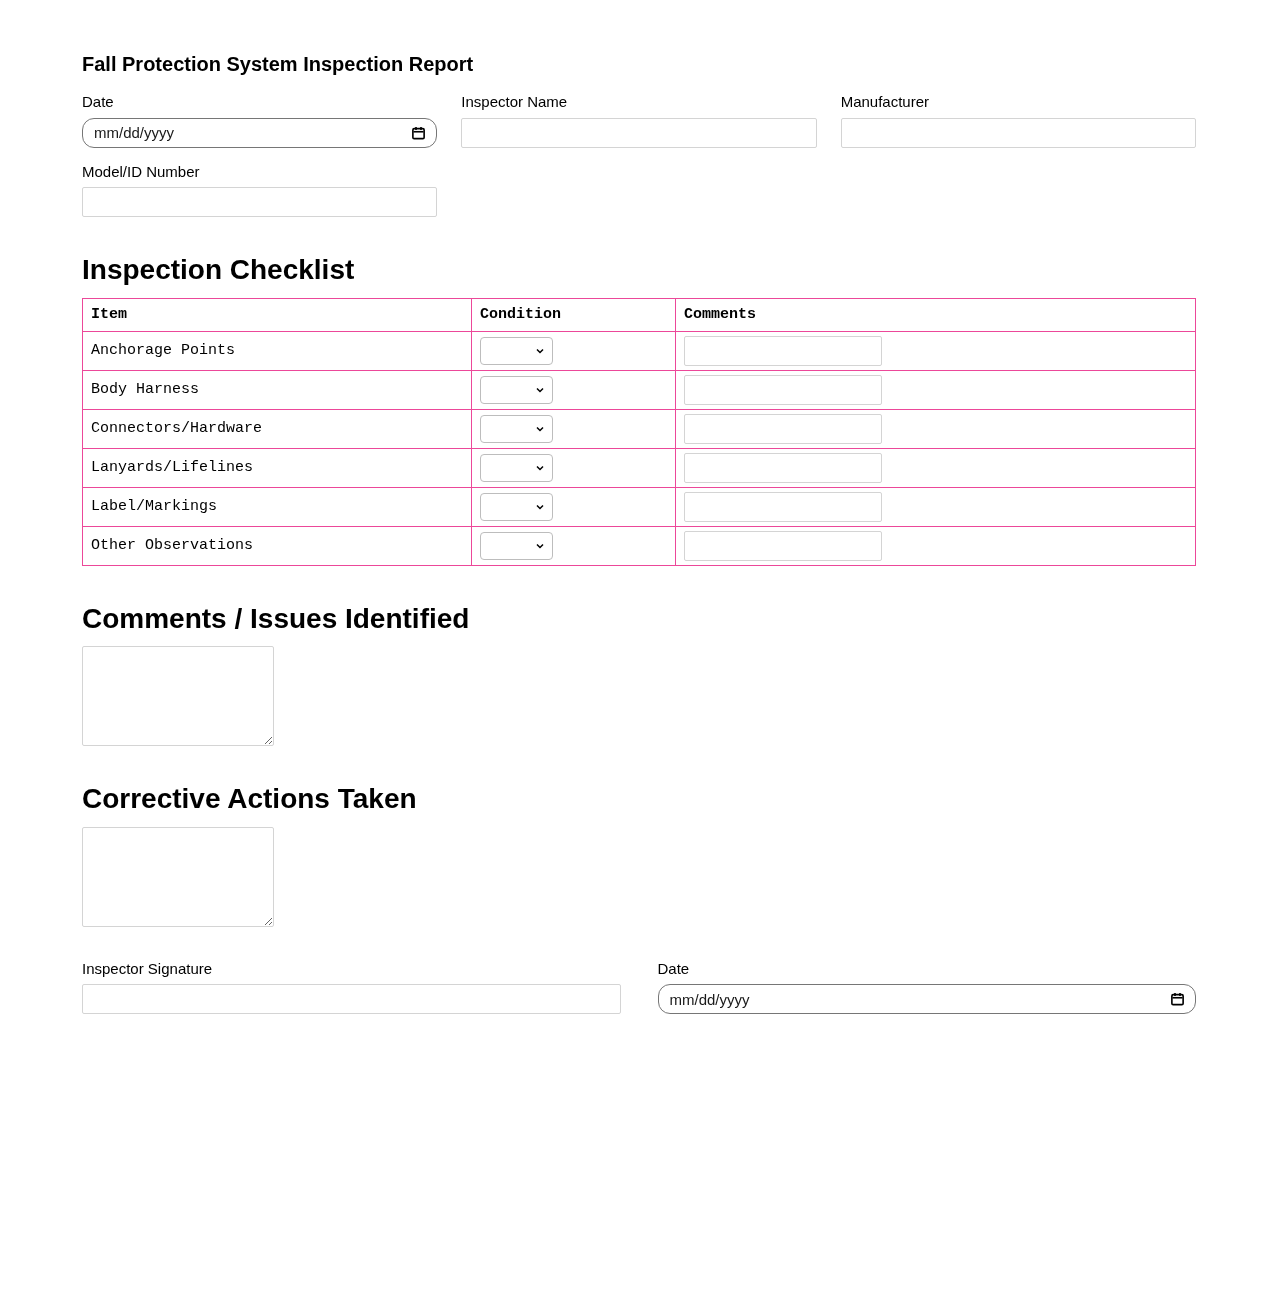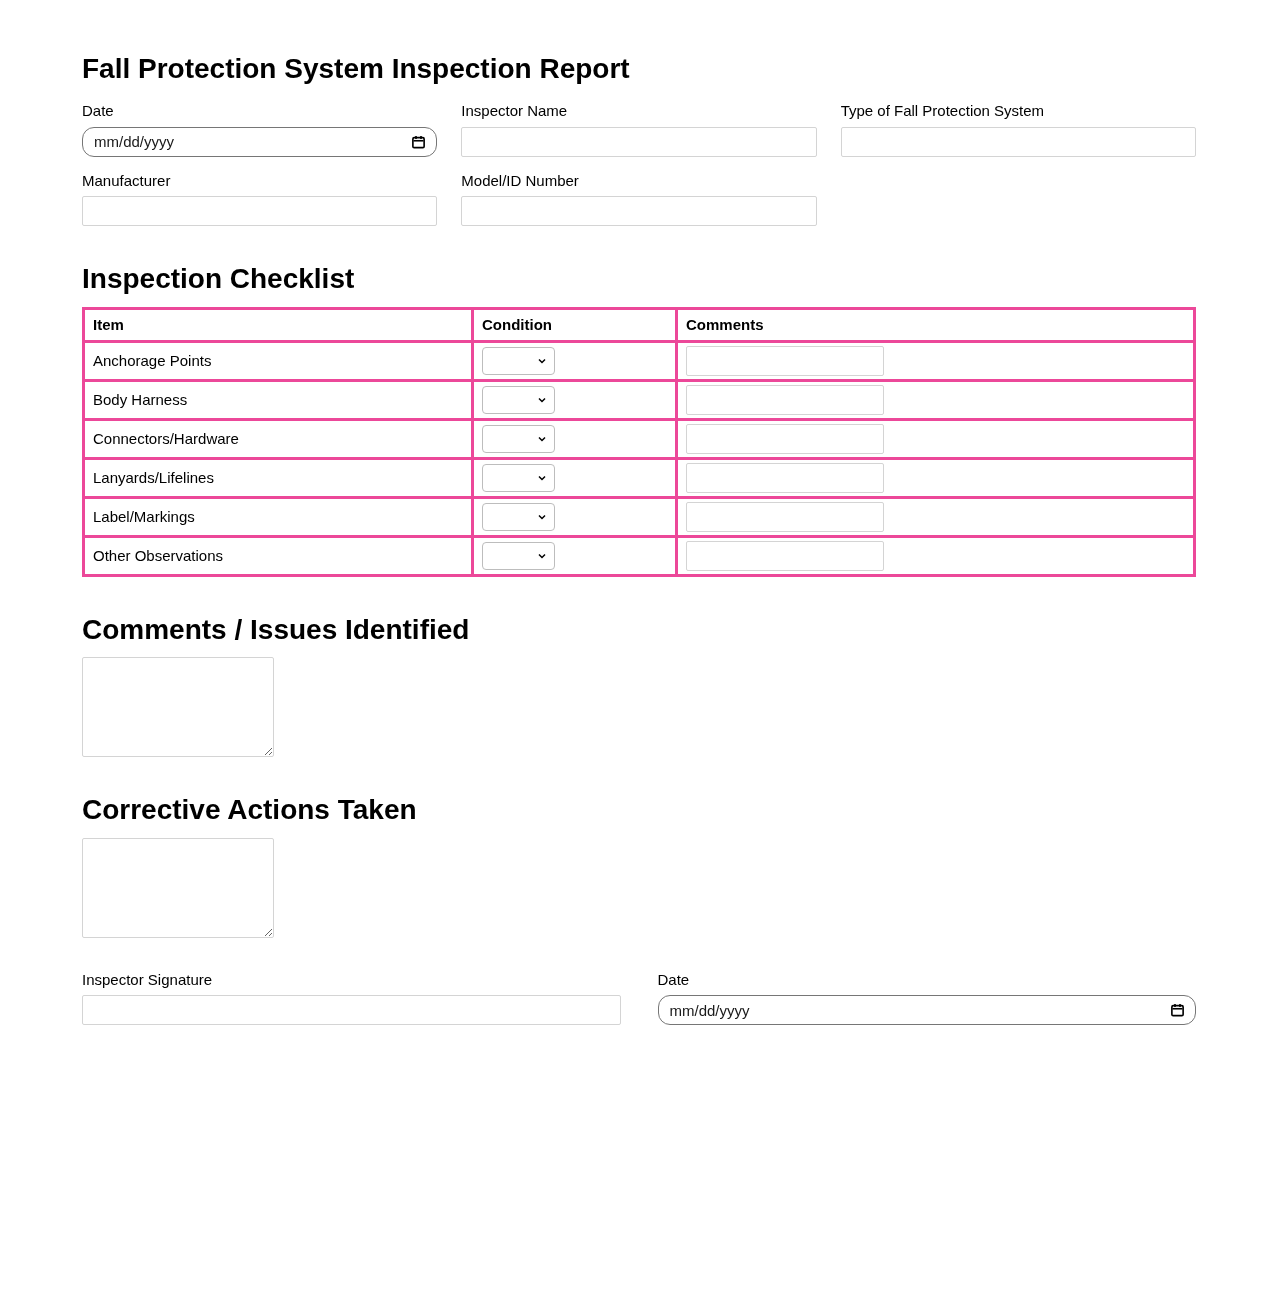--- a/index.html
+++ b/index.html
@@ -4,21 +4,21 @@
 <style>
   * { box-sizing: border-box; }
   html, body { margin: 0; padding: 0; background: #ffffff; }
   body {
     width: 1278px; height: 1300px;
     padding: 53px 82px 0 82px;
     font-family: "Liberation Sans", sans-serif;
     color: #000000;
   }
   h1[data-name="page-title"] {
-    font-size: 28px; line-height: 1.15; margin: 0 0 18px 0; font-weight: bold;
+    font-size: 20px; line-height: 1.15; margin: 0 0 18px 0; font-weight: bold;
   }
   h2.section-heading {
     font-size: 28px; line-height: 1.2; margin: 36px 0 11px 0; font-weight: bold;
   }
   .grid3 {
     display: grid; grid-template-columns: repeat(3, 1fr);
     column-gap: 24px; row-gap: 16px;
   }
   .grid2 {
     display: grid; grid-template-columns: 1fr 1fr;
@@ -45,22 +45,23 @@
   .cal-icon {
     position: absolute; right: 11px; top: 50%;
     transform: translateY(-50%); pointer-events: none;
     display: flex; align-items: center;
   }
   table.checklist {
     width: 100%; border-collapse: collapse; font-size: 15px;
     margin-top: 0;
   }
   table.checklist th, table.checklist td {
-    border: 3px solid #ec4899; text-align: left; padding: 0 8px;
+    border: 1px solid #ec4899; text-align: left; padding: 0 8px;
     vertical-align: middle;
+    font-family: Liberation Mono, monospace;
   }
   table.checklist th { height: 33px; font-weight: bold; }
   table.checklist td { height: 39px; }
   .sel-wrap { position: relative; display: inline-block; }
   select.condition-select {
     -webkit-appearance: none; appearance: none;
     width: 73px; height: 28px;
     border: 1px solid #bdbdbd; border-radius: 4px;
     background: #ffffff; padding: 0 22px 0 6px;
     font-size: 14px; font-family: inherit; color: #000; outline: none;
@@ -105,24 +106,20 @@
       </span>
     </div>
   </div>
 
 
   <div class="field" data-name="field-inspector-name">
     <label data-name="inspector-name-label">Inspector Name</label>
     <input class="text-input" type="text" data-name="inspector-name-input" style="">
   </div>
 
-  <div class="field" data-name="field-system-type">
-    <label data-name="system-type-label">Type of Fall Protection System</label>
-    <input class="text-input" type="text" data-name="system-type-input" style="">
-  </div>
 
   <div class="field" data-name="field-manufacturer">
     <label data-name="manufacturer-label">Manufacturer</label>
     <input class="text-input" type="text" data-name="manufacturer-input" style="">
   </div>
 
   <div class="field" data-name="field-model-id">
     <label data-name="model-id-label">Model/ID Number</label>
     <input class="text-input" type="text" data-name="model-id-input" style="">
   </div>

